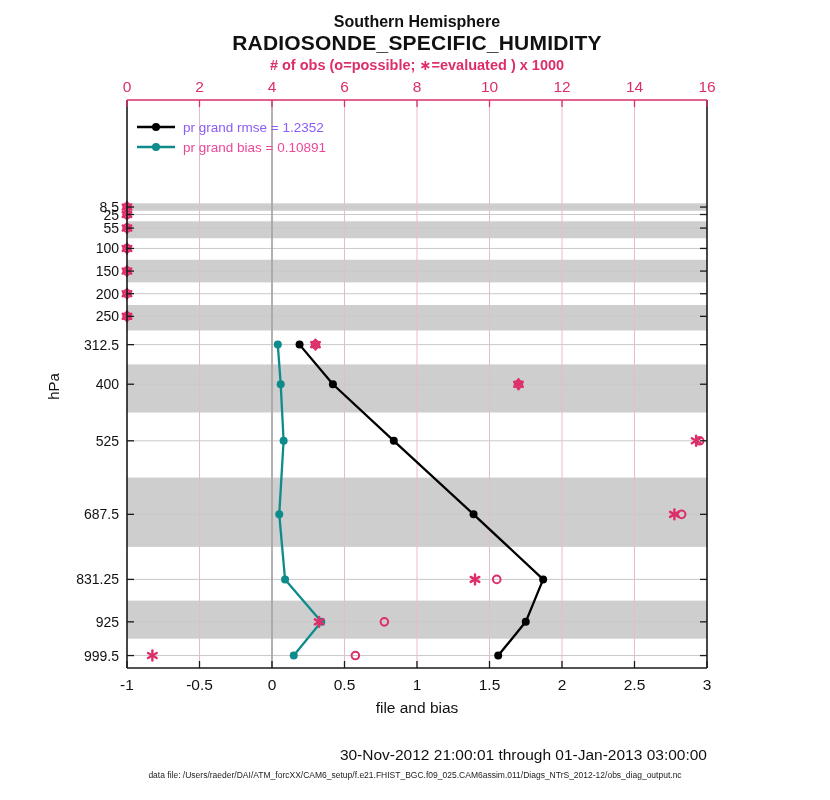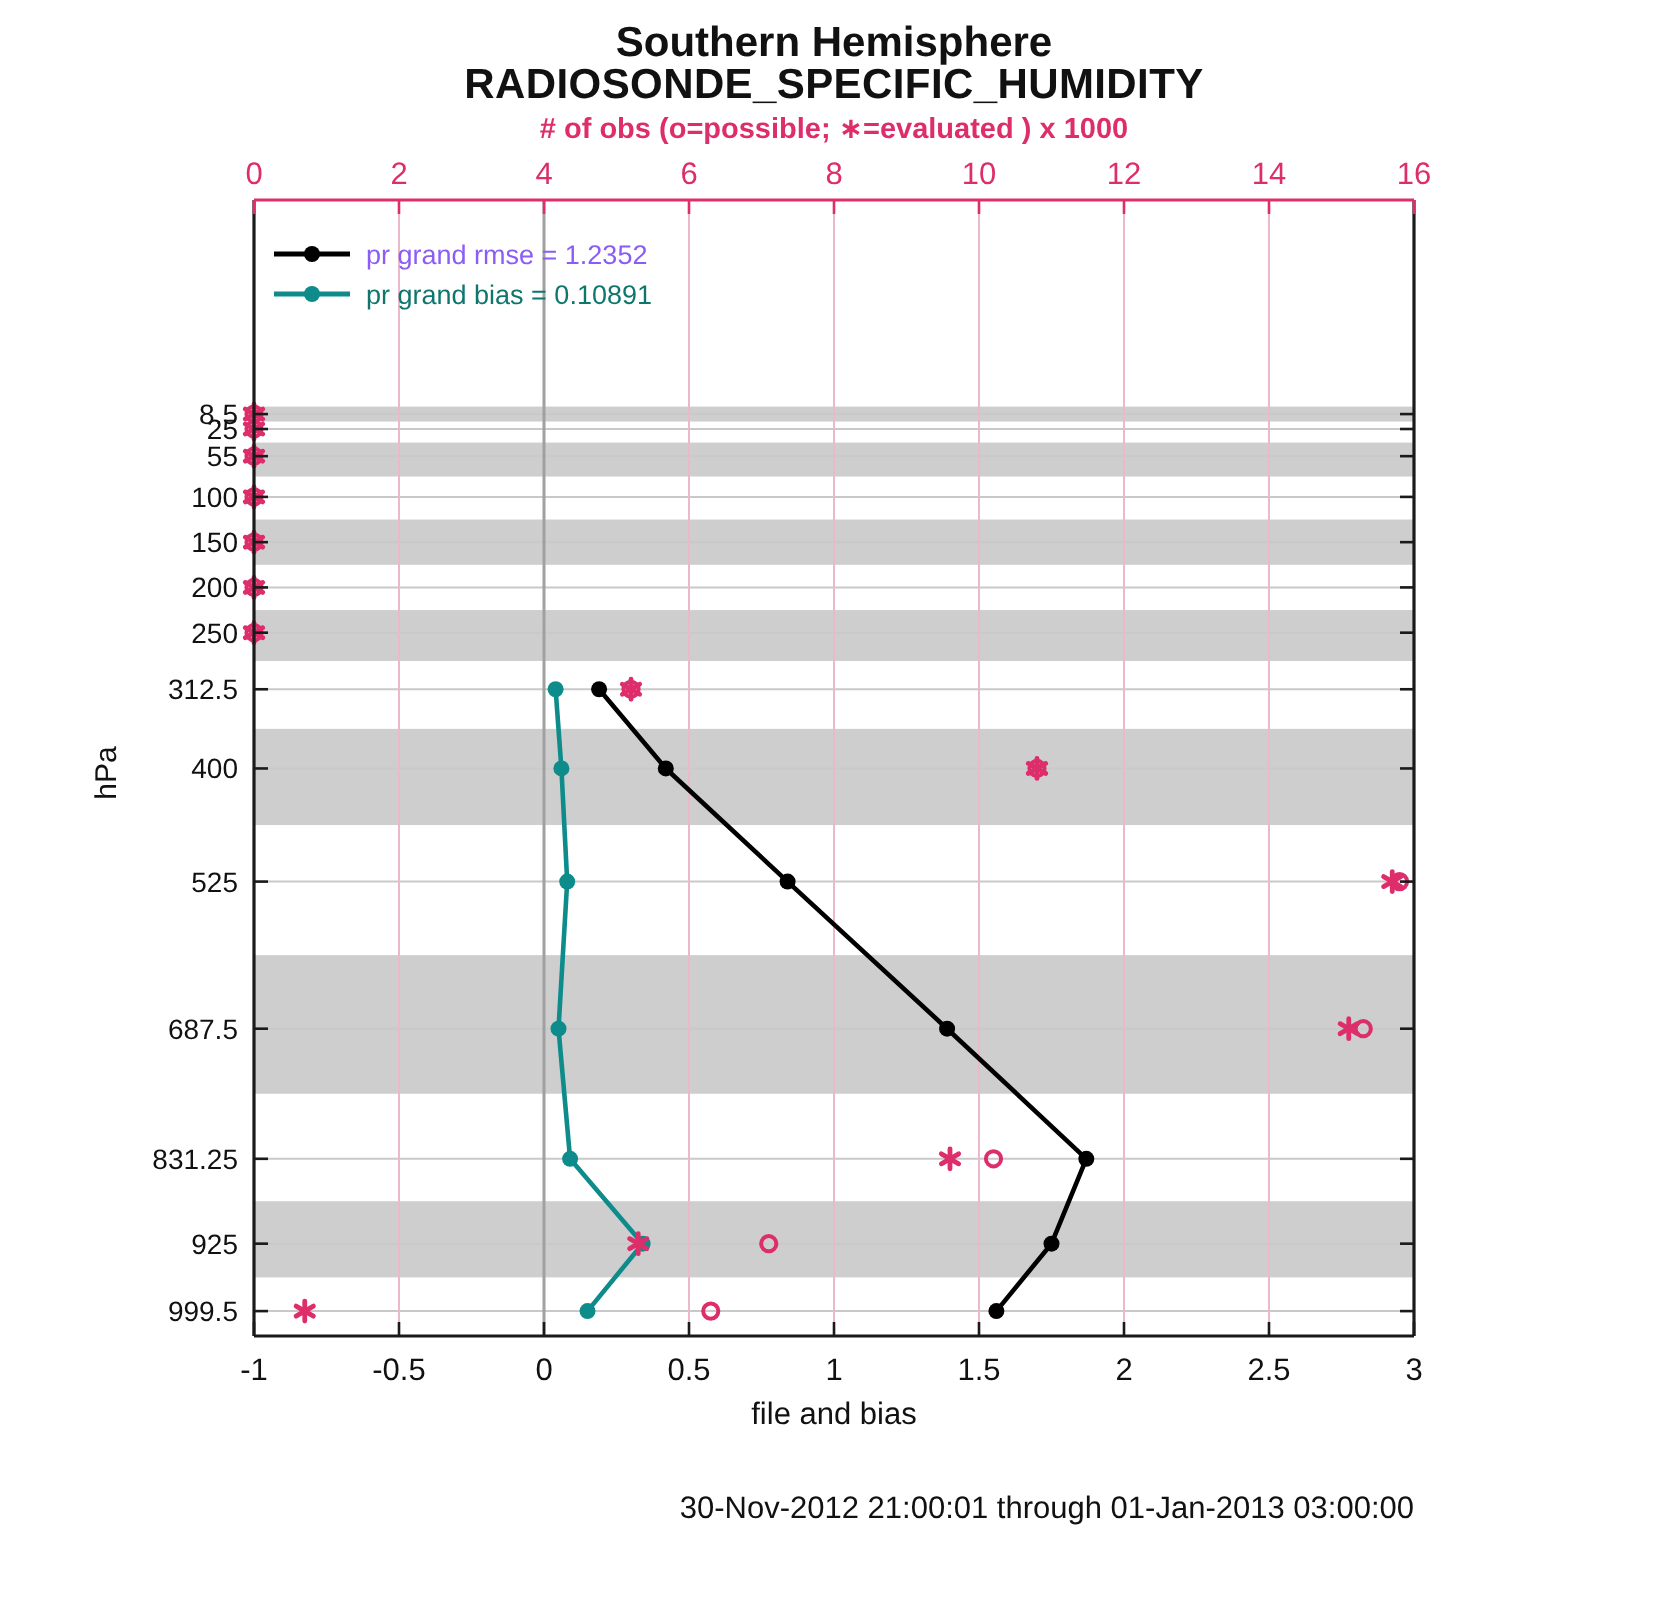--- a/index.html
+++ b/index.html
@@ -1,20 +1,20 @@
 <!DOCTYPE html>
 <html><head>
 <meta charset="utf-8">
 <style>
   html,body{margin:0;padding:0;background:#ffffff;}
   body{width:830px;height:800px;overflow:hidden;position:relative;
        font-family:"Liberation Sans","DejaVu Sans",sans-serif;color:#111;}
   .fig{position:absolute;inset:0;}
   .titles{position:absolute;left:127px;top:11px;width:580px;text-align:center;}
-  .t1{font-size:21px;font-weight:bold;line-height:21px;}
+  .t1{font-size:16px;font-weight:bold;line-height:21px;}
   .t2{font-size:21px;font-weight:bold;line-height:21px;letter-spacing:.2px;}
   .t3{font-size:14.5px;font-weight:bold;line-height:19px;margin-top:3px;}
   .legend{position:absolute;left:136px;top:117px;}
   .legend-row{display:flex;align-items:center;height:20px;}
   .legend-label{font-size:13.5px;margin-left:7px;white-space:nowrap;}
   .sw{display:block;}
   .swl{stroke-width:2.6;}
   .ylab{position:absolute;left:40px;top:378px;font-size:15px;color:#111;
         transform:rotate(-90deg);transform-origin:center;}
   .xlab{position:absolute;left:127px;top:699px;width:580px;text-align:center;font-size:15.5px;}
@@ -242,21 +242,22 @@
         <line class="swl" x1="1" y1="6" x2="39" y2="6" stroke="#000000"></line>
         <circle class="swc" cx="20" cy="6" r="4" fill="#000000"></circle>
       </svg>
       <span class="legend-label" style="color: #8b5cf6;">pr grand rmse = 1.2352</span>
     </div>
     <div class="legend-row">
       <svg class="sw" width="40" height="12">
         <line class="swl" x1="1" y1="6" x2="39" y2="6" stroke="#0E8B8B"></line>
         <circle class="swc" cx="20" cy="6" r="4" fill="#0E8B8B"></circle>
       </svg>
-      <span class="legend-label" style="color: #0f766e;">pr grand bias = 0.10891</span>
+      <span class="legend-label" style="color: #ec4899;">pr grand bias = 0.10891</span>
     </div>
   </div>
 
   <div class="ylab">hPa</div>
   <div class="xlab">file and bias</div>
   <div class="daterange">30-Nov-2012 21:00:01 through 01-Jan-2013 03:00:00</div>
+  <div class="datafile">data file: /Users/raeder/DAI/ATM_forcXX/CAM6_setup/f.e21.FHIST_BGC.f09_025.CAM6assim.011/Diags_NTrS_2012-12/obs_diag_output.nc</div>
 
 </div>
 
 </body></html>

